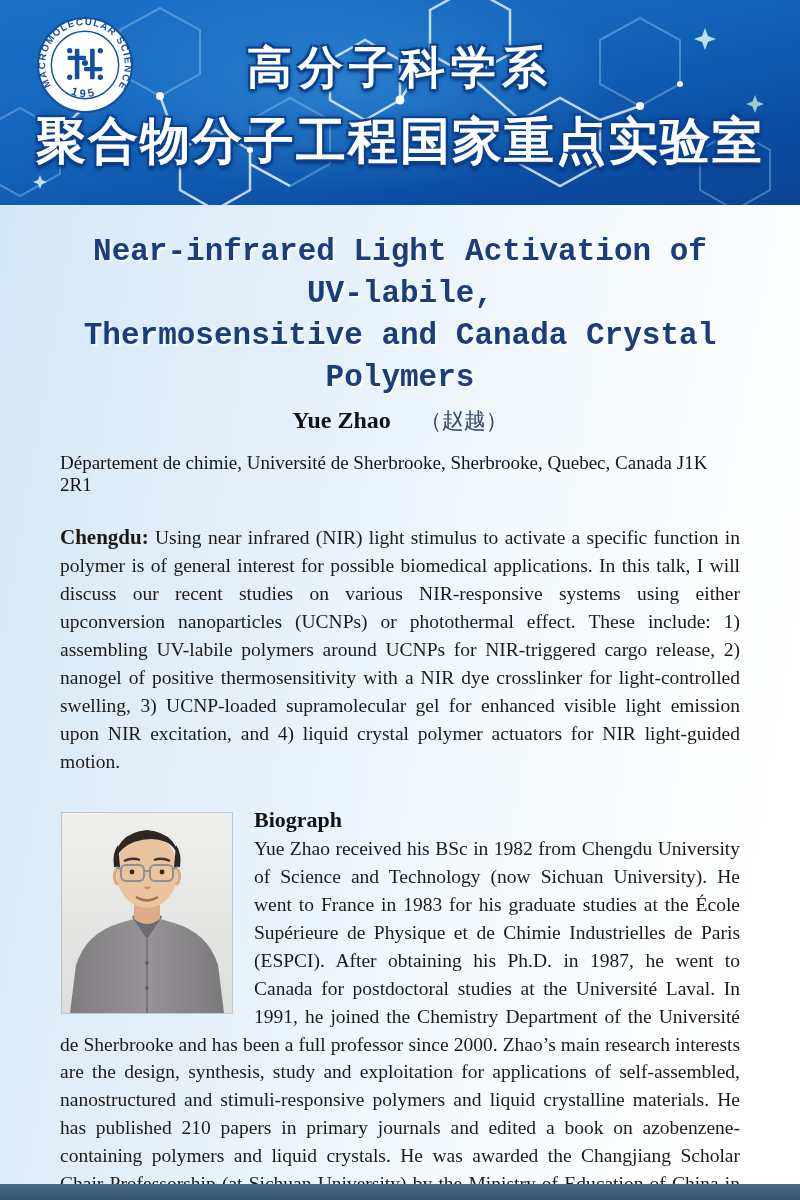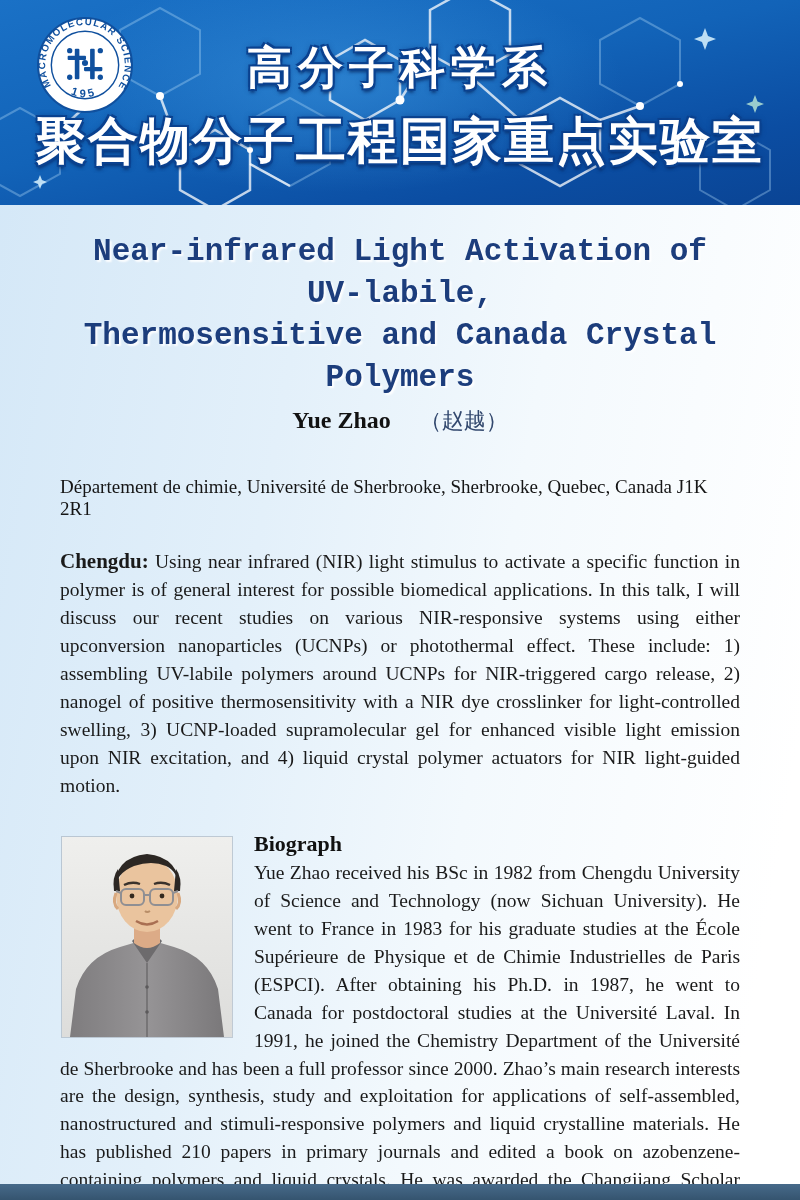--- a/index.html
+++ b/index.html
@@ -41,21 +41,21 @@
   .sem-title{
     margin-top:26px; text-align:center;
     font-size:31px; font-weight:bold; color:#1c3d7c; line-height:1.35;
     text-shadow:2px 2px 2px rgba(255,255,255,.95);
     font-family:Liberation Mono, monospace;
   }
   .speaker{ margin-top:8px; text-align:center; font-size:24px; }
   .speaker .en{ font-weight:bold; color:#121212; }
   .speaker .cn{ font-size:22px; color:#32486e; font-family:"Liberation Sans","DejaVu Sans",sans-serif;margin-left:23px; }
 
-  .affiliation{ margin-top:40px; font-size:19px; color:#151515; }
+  .affiliation{ margin-top:16px; font-size:19px; color:#151515; }
 
   .abstract{ margin-top:26px; font-size:19.5px; color:#1a1a1a; text-align:justify; line-height:1.43; }
   .abstract .abs-label{ font-weight:bold; font-size:21px; }
 
   
   .bio{ margin-top:32px; font-size:19.5px; color:#1a1a1a; }
   .bio .photo{
     float:left; width:170px; height:200px; margin:6px 22px 6px 2px;
     box-shadow:0 0 0 1px rgba(120,130,140,.35);
   }

